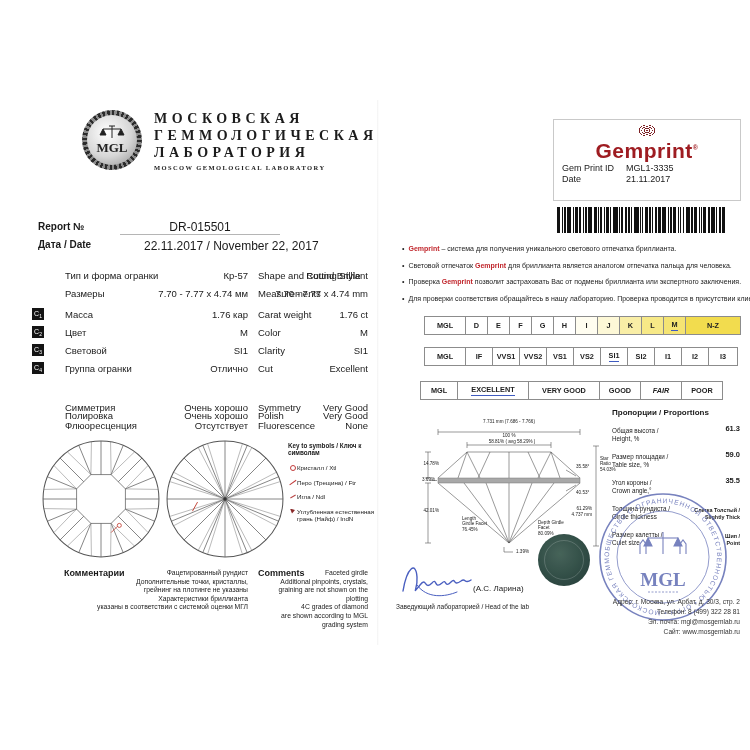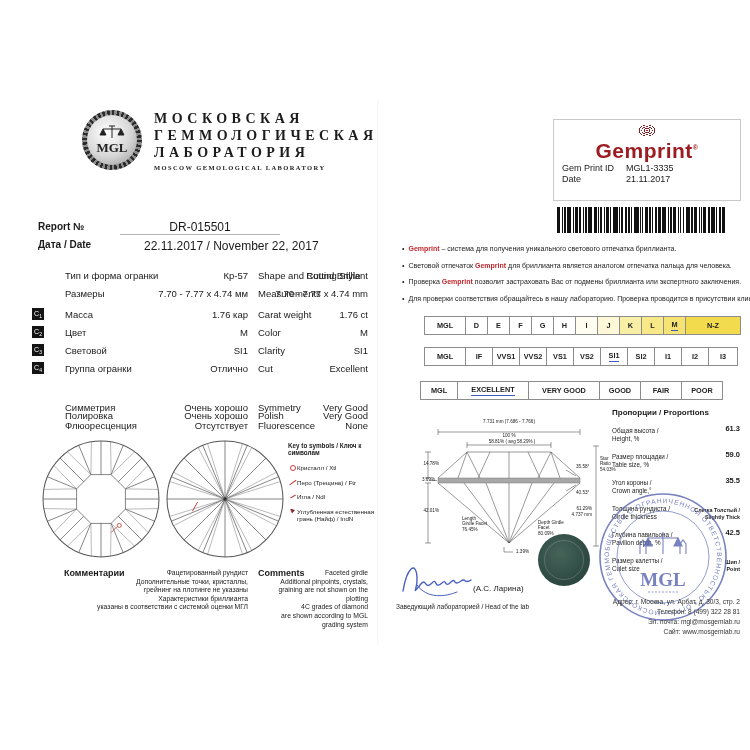--- a/index.html
+++ b/index.html
@@ -419,21 +419,21 @@
           </div>
           <div class="scale-cell" style="width: 70px;">
             <span class="sel">EXCELLENT</span>
           </div>
           <div class="scale-cell" style="width: 70px;">
             <span>VERY GOOD</span>
           </div>
           <div class="scale-cell" style="width: 40px;">
             <span>GOOD</span>
           </div>
-          <div class="scale-cell" style="width: 40px;">
+          <div class="scale-cell" style="width: 40px; font-style: italic;">
             <span>FAIR</span>
           </div>
           <div class="scale-cell" style="width: 40px;">
             <span>POOR</span>
           </div>
         </div>
       </div>
 
     <div class="props-col">
       <div class="props-title">Пропорции / Proportions</div>
@@ -461,27 +461,20 @@
           </div>
           <div class="props-row">
             <div class="lab">
               <div>Толщина рундиста /</div>
               <div>Girdle thickness</div>
             </div>
             <div class="val small">
               <div>Слегка Толстый /</div>
               <div>Slightly Thick</div>
             </div>
-          </div>
-          <div class="props-row">
-            <div class="lab">
-              <div>Глубина павильона /</div>
-              <div>Pavilion depth, %</div>
-            </div>
-            <div class="val">42.5</div>
           </div>
           <div class="props-row">
             <div class="lab">
               <div>Размер калетты /</div>
               <div>Culet size</div>
             </div>
             <div class="val small">
               <div>Шип /</div>
               <div>Point</div>
             </div>

